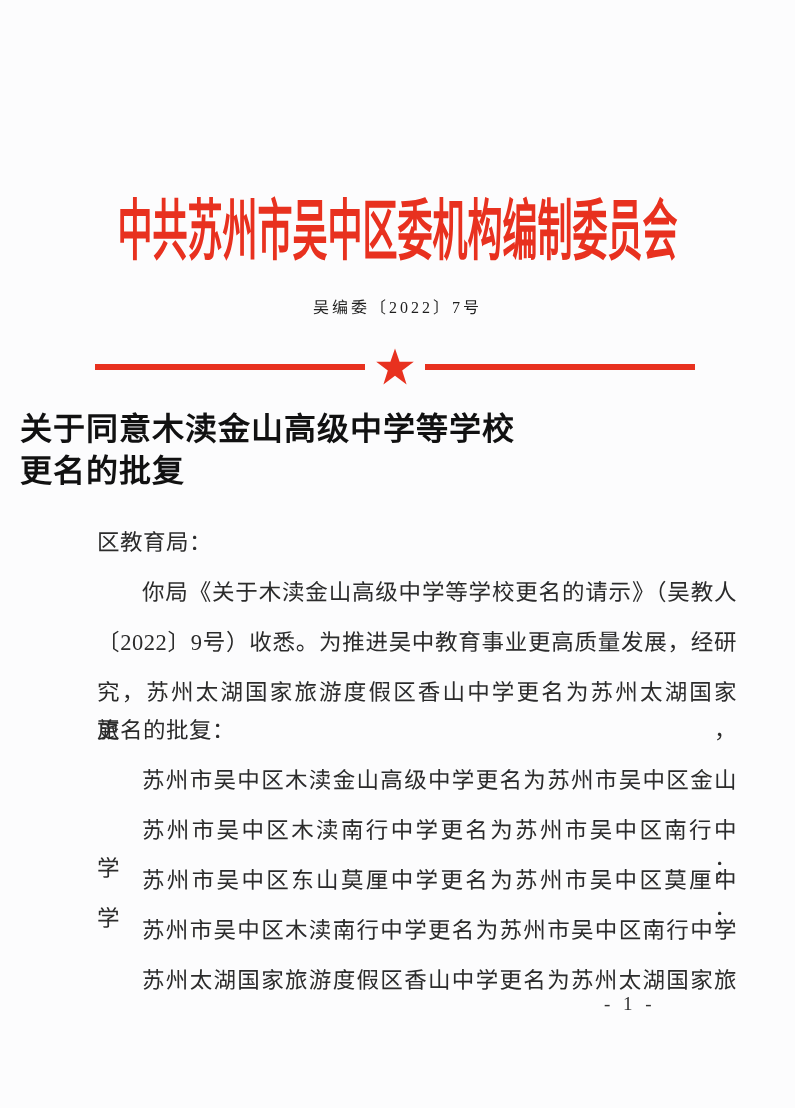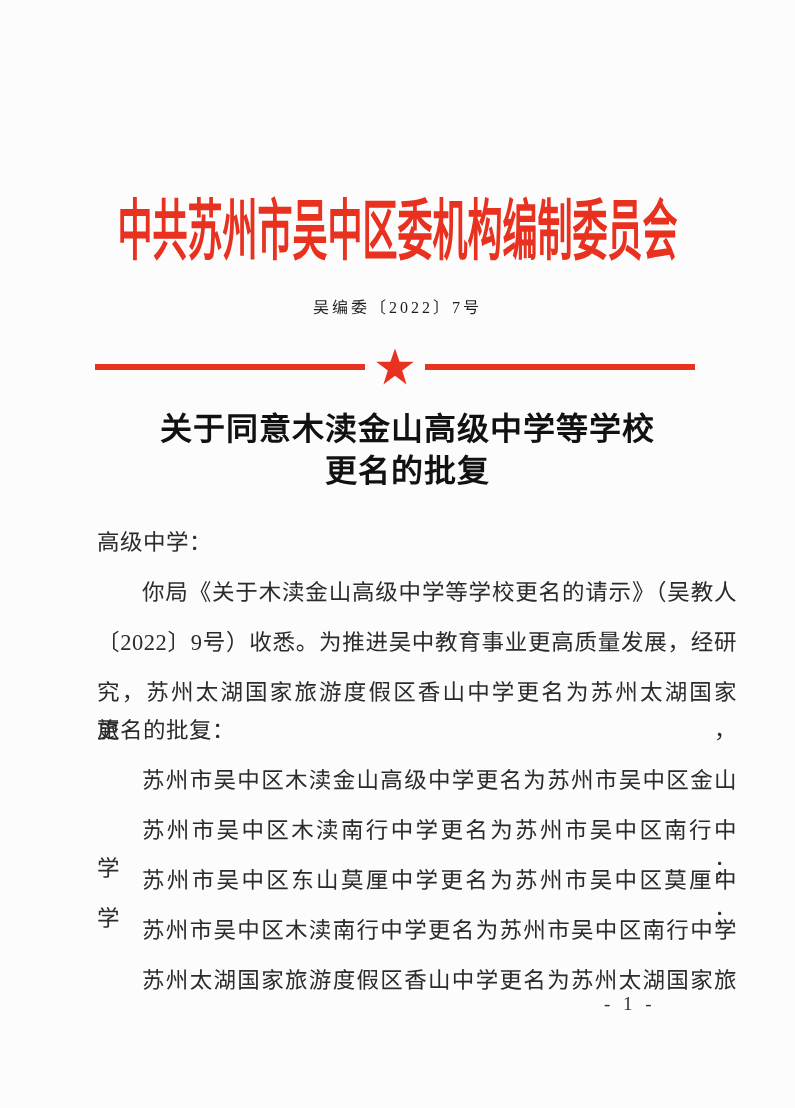--- a/index.html
+++ b/index.html
@@ -72,21 +72,21 @@
     margin: 0 9px;
     flex: 0 0 auto;
     display: block;
   }
 
   .doc-title {
     position: absolute;
     top: 408px;
     left: 0;
     width: 100%;
-    text-align: center;
+    text-align: left;
     font-size: 32px;
     font-weight: 700;
     line-height: 42px;
     color: var(--title-text);
     letter-spacing: 1px;
     padding-left: 20px;
   }
 
   .body-text {
     position: absolute;
@@ -136,21 +136,21 @@
     </svg>
     <div class="seg"></div>
   </div>
 
   <div class="doc-title">
     <div>关于同意木渎金山高级中学等学校</div>
     <div>更名的批复</div>
   </div>
 
   <div class="body-text">
-    <div class="line">高级中学：</div>
+    <div class="line">区教育局：</div>
     <div class="line indent just">你局《关于木渎金山高级中学等学校更名的请示》（吴教人</div>
     <div class="line just">〔2022〕9号）收悉。为推进吴中教育事业更高质量发展，经研</div>
     <div class="line just">究，苏州太湖国家旅游度假区香山中学更名为苏州太湖国家旅，</div>
     <div class="line">更名的批复：</div>
     <div class="line indent just">苏州市吴中区木渎金山高级中学更名为苏州市吴中区金山</div>
     <div class="line indent just">苏州市吴中区木渎南行中学更名为苏州市吴中区南行中学；</div>
     <div class="line indent just">苏州市吴中区东山莫厘中学更名为苏州市吴中区莫厘中学；</div>
     <div class="line indent just">苏州市吴中区木渎南行中学更名为苏州市吴中区南行中学</div>
     <div class="line indent just">苏州太湖国家旅游度假区香山中学更名为苏州太湖国家旅</div>
   </div>

